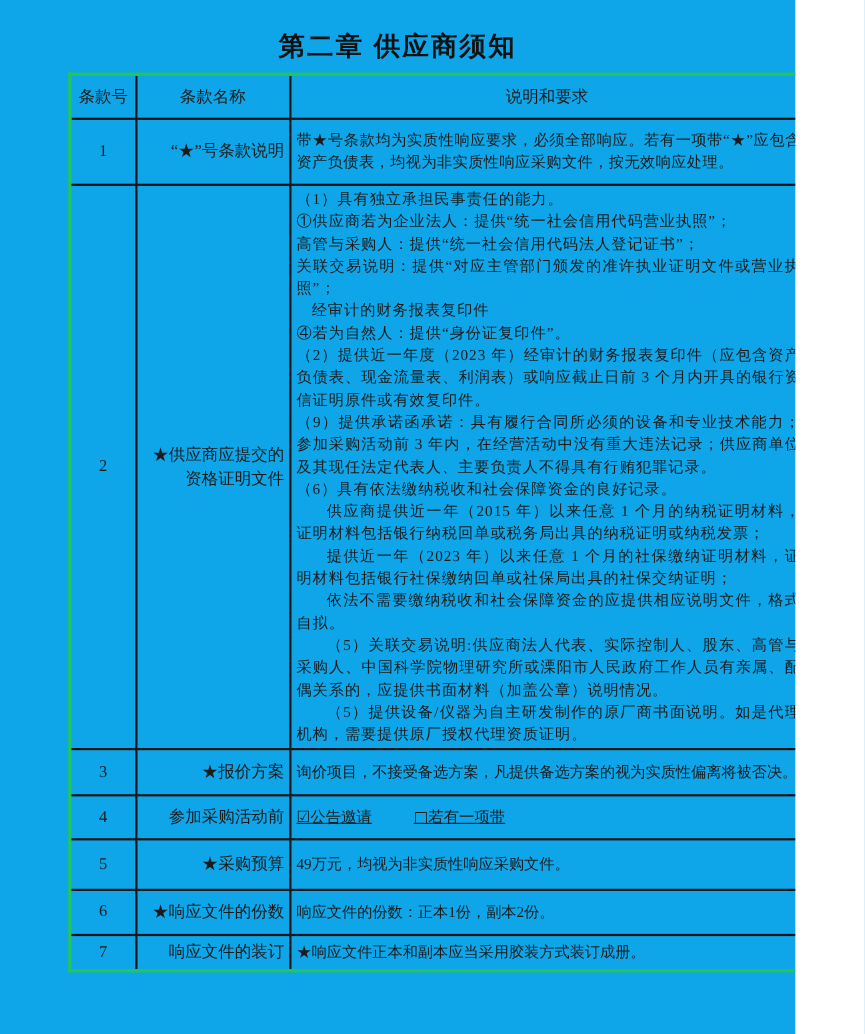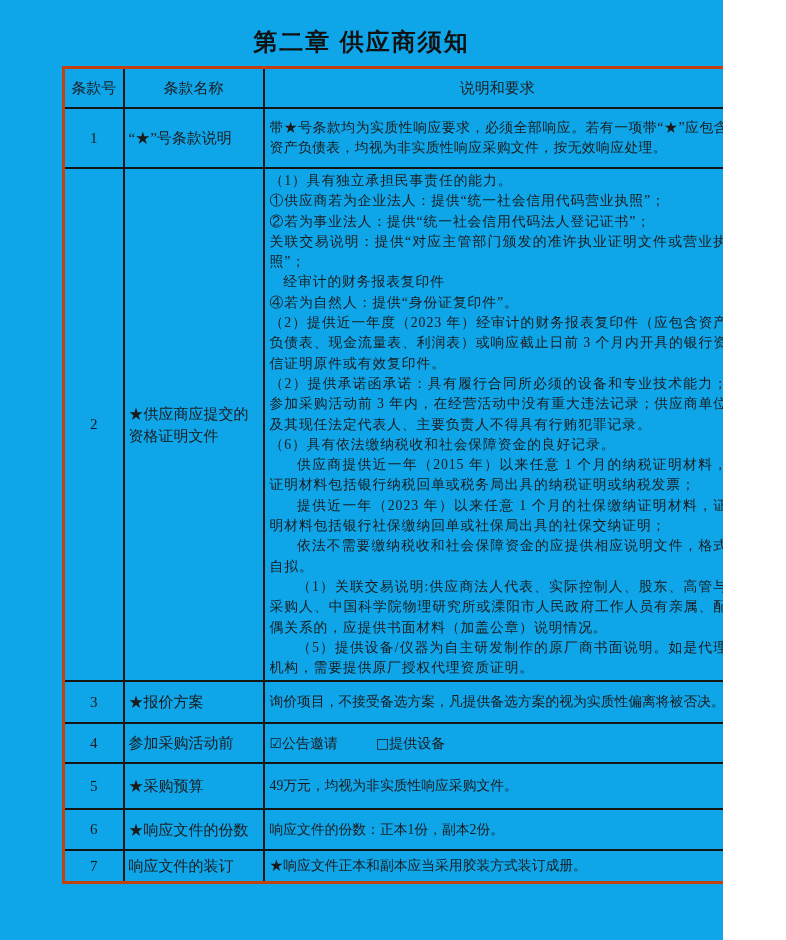--- a/index.html
+++ b/index.html
@@ -23,40 +23,40 @@
     text-align:center;
     font-family:"Liberation Sans","DejaVu Sans",sans-serif;
     font-size:20px; font-weight:bold; letter-spacing:1px;
     color:#111;
   }
   table.notice {
     border-collapse:collapse;
     table-layout:fixed;
     width:668px;
     margin:8px 0 0 62px;
-    border:3px solid #c2410c;
+    border:3px solid #22c55e;
     padding-left:28px;
   }
   table.notice th, table.notice td {
     border:2px solid #151515;
     overflow:hidden;
   }
   th.hdr {
     height:36px;
     font-weight:normal;
     font-size:15px;
     text-align:center;
     vertical-align:middle;
   }
   td.c-no {
     text-align:center; vertical-align:middle;
     font-size:15px;
   }
   td.c-name {
-    text-align:left; vertical-align:middle;
+    text-align:right; vertical-align:middle;
     font-size:15px; padding:0 4px;
     line-height:22px;
   }
   td.c-desc {
     font-size:13.8px;
     line-height:20.3px;
     padding:2px 2px 2px 5px;
     text-align:justify;
     vertical-align:middle;
   }
@@ -65,21 +65,21 @@
   .ind2 { text-indent:2em; }
   tr.row-1 td { height:54px; }
   tr.row-1 td.c-desc { letter-spacing:0.4px; }
   tr.row-2 td { height:504px; }
   tr.row-2 td.c-desc { letter-spacing:0.9px; }
   tr.row-3 td { height:36px; }
   tr.row-4 td { height:34px; }
   tr.row-5 td { height:40px; }
   tr.row-6 td { height:35px; }
   tr.row-7 td { height:26px; }
-  .opt { white-space:nowrap; font-size:14px; }
+  .opt { white-space:nowrap; font-size:14px;text-decoration:underline; }
   .opt2 { margin-left:38px; }
   .cb { font-family:"DejaVu Sans",sans-serif; font-size:14px; }
 </style>
 </head>
 <body>
 
 <div class="page">
 
   <h1 class="chapter-title">第二章 供应商须知</h1>
 
@@ -105,48 +105,48 @@
           <p>带★号条款均为实质性响应要求，必须全部响应。若有一项带“★”应包含资产负债表，均视为非实质性响应采购文件，按无效响应处理。</p>
         </td>
       </tr>
 
       <tr class="row-2">
         <td class="c-no">2</td>
         <td class="c-name">★供应商应提交的资格证明文件</td>
         <td class="c-desc">
           <p>（1）具有独立承担民事责任的能力。</p>
           <p>①供应商若为企业法人：提供“统一社会信用代码营业执照”；</p>
-          <p>②若为事业法人：提供“统一社会信用代码法人登记证书”；</p>
+          <p>高管与采购人：提供“统一社会信用代码法人登记证书”；</p>
           <p>关联交易说明：提供“对应主管部门颁发的准许执业证明文件或营业执照”；</p>
           <p class="ind1">经审计的财务报表复印件</p>
           <p>④若为自然人：提供“身份证复印件”。</p>
           <p>（2）提供近一年度（2023 年）经审计的财务报表复印件（应包含资产负债表、现金流量表、利润表）或响应截止日前 3 个月内开具的银行资信证明原件或有效复印件。</p>
-          <p>（2）提供承诺函承诺：具有履行合同所必须的设备和专业技术能力；参加采购活动前 3 年内，在经营活动中没有重大违法记录；供应商单位及其现任法定代表人、主要负责人不得具有行贿犯罪记录。</p>
+          <p>（9）提供承诺函承诺：具有履行合同所必须的设备和专业技术能力；参加采购活动前 3 年内，在经营活动中没有重大违法记录；供应商单位及其现任法定代表人、主要负责人不得具有行贿犯罪记录。</p>
           <p>（6）具有依法缴纳税收和社会保障资金的良好记录。</p>
           <p class="ind2">供应商提供近一年（2015 年）以来任意 1 个月的纳税证明材料，证明材料包括银行纳税回单或税务局出具的纳税证明或纳税发票；</p>
           <p class="ind2">提供近一年（2023 年）以来任意 1 个月的社保缴纳证明材料，证明材料包括银行社保缴纳回单或社保局出具的社保交纳证明；</p>
           <p class="ind2">依法不需要缴纳税收和社会保障资金的应提供相应说明文件，格式自拟。</p>
-          <p class="ind2">（1）关联交易说明:供应商法人代表、实际控制人、股东、高管与采购人、中国科学院物理研究所或溧阳市人民政府工作人员有亲属、配偶关系的，应提供书面材料（加盖公章）说明情况。</p>
+          <p class="ind2">（5）关联交易说明:供应商法人代表、实际控制人、股东、高管与采购人、中国科学院物理研究所或溧阳市人民政府工作人员有亲属、配偶关系的，应提供书面材料（加盖公章）说明情况。</p>
           <p class="ind2">（5）提供设备/仪器为自主研发制作的原厂商书面说明。如是代理机构，需要提供原厂授权代理资质证明。</p>
         </td>
       </tr>
 
       <tr class="row-3">
         <td class="c-no">3</td>
         <td class="c-name">★报价方案</td>
         <td class="c-desc">
           <p>询价项目，不接受备选方案，凡提供备选方案的视为实质性偏离将被否决。</p>
         </td>
       </tr>
 
       <tr class="row-4">
         <td class="c-no">4</td>
         <td class="c-name">参加采购活动前</td>
         <td class="c-desc">
-          <span class="opt"><span class="cb">☑</span><span>公告邀请</span></span><span class="opt opt2"><span class="cb">□</span><span>提供设备</span></span>
+          <span class="opt"><span class="cb">☑</span><span>公告邀请</span></span><span class="opt opt2"><span class="cb">□</span><span>若有一项带</span></span>
         </td>
       </tr>
 
       <tr class="row-5">
         <td class="c-no">5</td>
         <td class="c-name">★采购预算</td>
         <td class="c-desc">
           <p>49万元，均视为非实质性响应采购文件。</p>
         </td>
       </tr>

